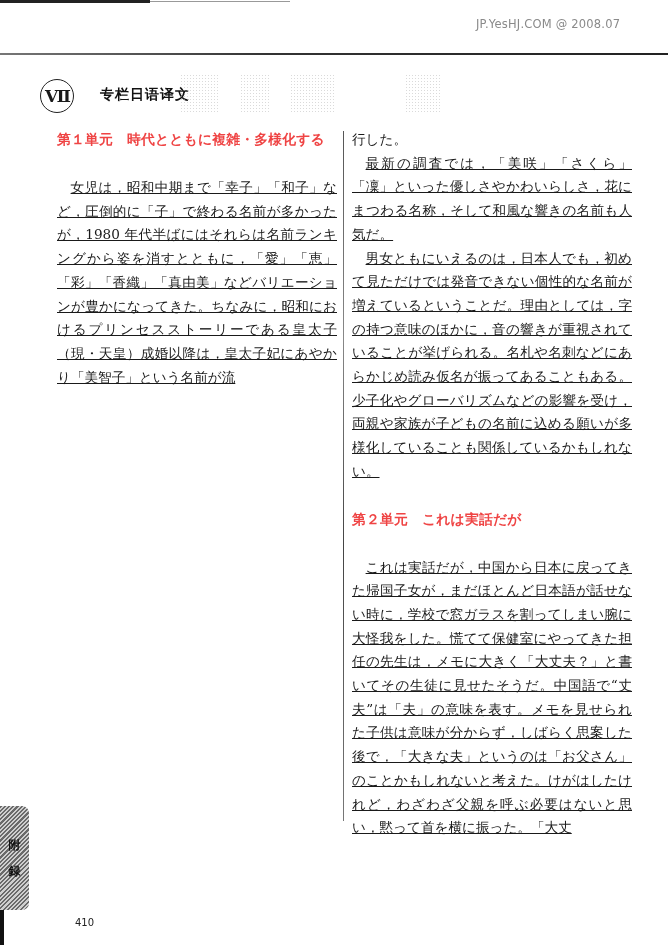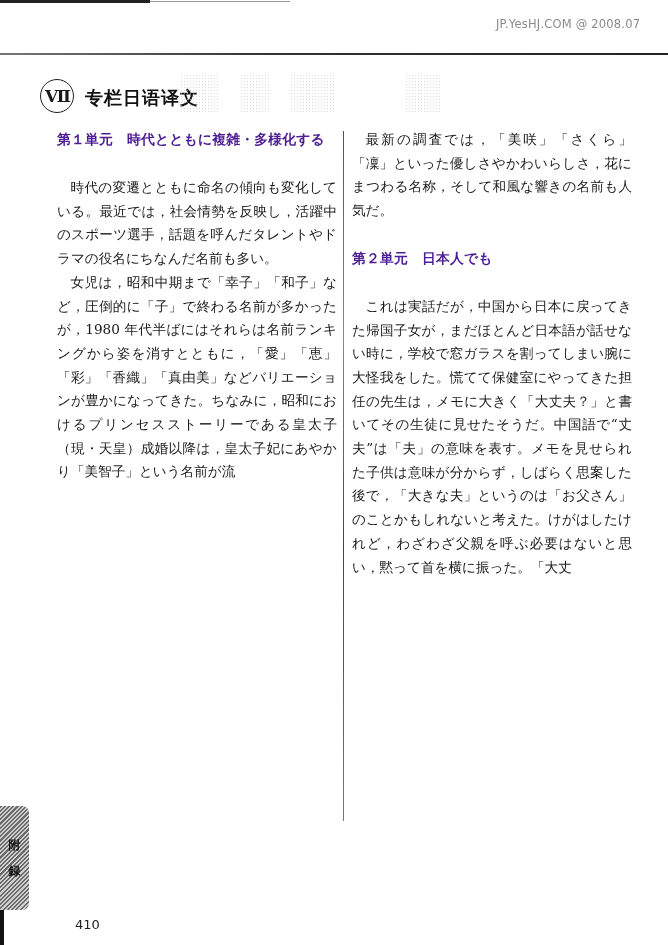--- a/index.html
+++ b/index.html
@@ -1,71 +1,72 @@
 <!DOCTYPE html>
 <html><head>
   <meta charset="utf-8">
   <style>
     * { margin: 0; padding: 0; box-sizing: border-box; }
     html, body { width: 668px; height: 945px; background: #ffffff; overflow: hidden; }
     body { position: relative; font-family: "DejaVu Serif", "Liberation Serif", serif; color: #1a1a1a; }
 
     .top-rule { position: absolute; left: 0; top: 0; width: 150px; height: 3px; background: #222; }
     .top-rule2 { position: absolute; left: 150px; top: 1px; width: 140px; height: 1px; background: #999; }
-    .watermark { position: absolute; left: 496px; top: 17px; font-family: "DejaVu Sans", sans-serif; font-size: 11.5px; color: #8a8a8a; letter-spacing: 0.2px; }
+    .watermark { position: absolute; left: 476px; top: 17px; font-family: "DejaVu Sans", sans-serif; font-size: 11.5px; color: #8a8a8a; letter-spacing: 0.2px; }
     .header-rule { position: absolute; left: 0; top: 53px; width: 668px; height: 2px; background: linear-gradient(90deg,#777 0%,#333 40%,#222 100%); }
 
     .section-badge { position: absolute; left: 40px; top: 79px; width: 34px; height: 34px; border: 1.3px solid #222; border-radius: 50%; display: flex; align-items: center; justify-content: center; font-family: "DejaVu Serif", serif; font-size: 17px; font-weight: bold; letter-spacing: -2px; }
-    .section-title { position: absolute; left: 85px; top: 86px; font-family: "DejaVu Sans", sans-serif; font-weight: bold; font-size: 18px; color: #111; letter-spacing: 1px; }
+    .section-title { position: absolute; left: 100px; top: 86px; font-family: "DejaVu Sans", sans-serif; font-weight: bold; font-size: 14px; color: #111; letter-spacing: 1px; }
     .halftone { position: absolute; top: 74px; height: 38px; background-image: radial-gradient(#bbb 0.6px, transparent 0.8px); background-size: 3px 3px; opacity: 0.55; }
 
     .col { position: absolute; width: 280px; font-size: 13.6px; line-height: 23.7px; text-align: justify; }
     .col-left { left: 57px; top: 128px; }
     .col-right { left: 352px; top: 128px; }
     .col p { text-indent: 0; }
-    .col p.indent { text-indent: 1em; }
-    .unit-title { font-family: Liberation Serif, serif; font-weight: bold; font-size: 13.8px; line-height: 24px; letter-spacing: 0.2px; color: #4c1d95; }
+    .col p.indent { text-indent: 1em; text-decoration: underline; }
+    .unit-title { font-family: Liberation Serif, serif; font-weight: bold; font-size: 13.8px; line-height: 24px; letter-spacing: 0.2px; color: #ef4444; }
     .spacer { height: 24px; }
 
     .col-divider { position: absolute; left: 343px; top: 131px; width: 1.4px; height: 690px; background: linear-gradient(180deg,#555 0%,#888 30%,#444 60%,#777 100%); }
 
     .side-tab { position: absolute; left: 0; top: 806px; width: 29px; height: 104px; border-radius: 0 7px 7px 0; background: repeating-linear-gradient(135deg,#6a6a6a 0 1.5px,#cfcfcf 1.5px 3px); display: flex; flex-direction: column; align-items: center; justify-content: center; gap: 12px; }
     .side-tab span { display: block; width: 12px; text-align: center; font-family: "DejaVu Sans", sans-serif; font-weight: bold; font-size: 12px; color: #111; line-height: 14px; }
     .side-bar { position: absolute; left: 0; top: 910px; width: 4px; height: 35px; background: #111; }
 
-    .page-number { position: absolute; left: 75px; top: 917px; font-family: "DejaVu Sans", sans-serif; font-size: 13px; color: #222; }
+    .page-number { position: absolute; left: 75px; top: 917px; font-family: "DejaVu Sans", sans-serif; font-size: 10px; color: #222; }
   </style>
 </head>
 <body>
 
 <div class="top-rule"></div>
 <div class="top-rule2"></div>
 <div class="watermark">JP.YesHJ.COM @ 2008.07</div>
 <div class="header-rule"></div>
 
 <div class="section-badge">Ⅶ</div>
 <div class="section-title">专栏日语译文</div>
 <div class="halftone" style="left:180px;width:40px;"></div>
 <div class="halftone" style="left:240px;width:30px;"></div>
 <div class="halftone" style="left:290px;width:45px;"></div>
 <div class="halftone" style="left:405px;width:35px;"></div>
 
 <div class="col col-left">
   <div class="unit-title">第１単元　時代とともに複雑・多様化する</div>
   <div class="spacer"></div>
-  <p class="indent">時代の変遷とともに命名の傾向も変化している。最近では，社会情勢を反映し，活躍中のスポーツ選手，話題を呼んだタレントやドラマの役名にちなんだ名前も多い。</p>
   <p class="indent">女児は，昭和中期まで「幸子」「和子」など，圧倒的に「子」で終わる名前が多かったが，1980 年代半ばにはそれらは名前ランキングから姿を消すとともに，「愛」「恵」「彩」「香織」「真由美」などバリエーションが豊かになってきた。ちなみに，昭和におけるプリンセスストーリーである皇太子（現・天皇）成婚以降は，皇太子妃にあやかり「美智子」という名前が流</p>
 </div>
 
 <div class="col-divider"></div>
 
 <div class="col col-right">
+  <p>行した。</p>
   <p class="indent">最新の調査では，「美咲」「さくら」「凜」といった優しさやかわいらしさ，花にまつわる名称，そして和風な響きの名前も人気だ。</p>
+  <p class="indent">男女ともにいえるのは，日本人でも，初めて見ただけでは発音できない個性的な名前が増えているということだ。理由としては，字の持つ意味のほかに，音の響きが重視されていることが挙げられる。名札や名刺などにあらかじめ読み仮名が振ってあることもある。少子化やグローバリズムなどの影響を受け，両親や家族が子どもの名前に込める願いが多様化していることも関係しているかもしれない。</p>
   <div class="spacer"></div>
-  <div class="unit-title">第２単元　日本人でも</div>
+  <div class="unit-title">第２単元　これは実話だが</div>
   <div class="spacer"></div>
   <p class="indent">これは実話だが，中国から日本に戻ってきた帰国子女が，まだほとんど日本語が話せない時に，学校で窓ガラスを割ってしまい腕に大怪我をした。慌てて保健室にやってきた担任の先生は，メモに大きく「大丈夫？」と書いてその生徒に見せたそうだ。中国語で“丈夫”は「夫」の意味を表す。メモを見せられた子供は意味が分からず，しばらく思案した後で，「大きな夫」というのは「お父さん」のことかもしれないと考えた。けがはしたけれど，わざわざ父親を呼ぶ必要はないと思い，黙って首を横に振った。「大丈</p>
 </div>
 
 <div class="side-tab">
   <span>附</span>
   <span>録</span>
 </div>
 <div class="side-bar"></div>
 

